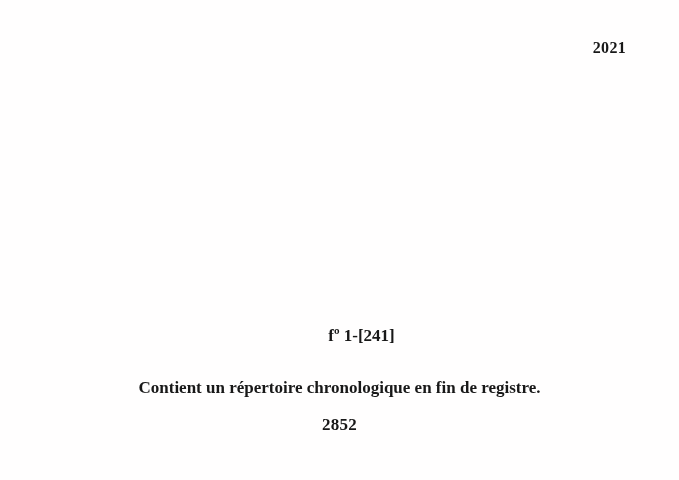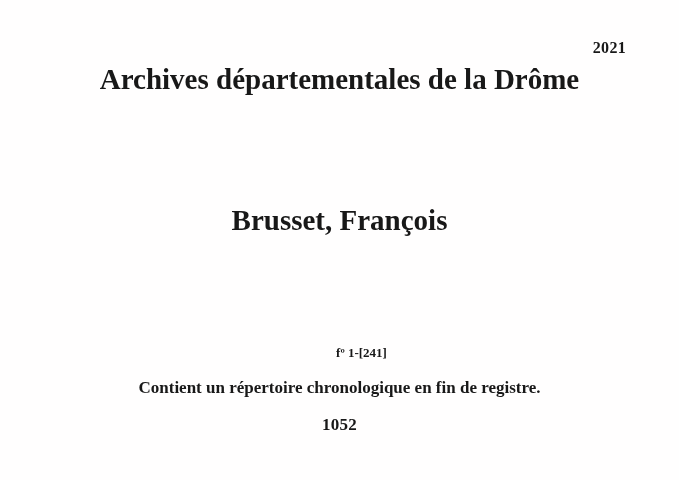--- a/index.html
+++ b/index.html
@@ -42,47 +42,45 @@
   .notary-block {
     position: absolute;
     top: 199px;
     left: 0;
     right: 0;
     text-align: center;
     font-size: 29px;
     line-height: 43px;
   }
   .folio {
-    top: 345px;
-    font-size: 13px;
+    top: 326px;
+    font-size: 17px;
     padding-left: 44px;
   }
   .note {
     top: 378px;
     font-size: 17px;
   }
   .year-bottom {
     top: 415px;
     font-size: 17px;
     letter-spacing: 0.3px;
   }
 </style>
 </head>
 <body>
 
 <div class="page">
 
   <div class="year-top">2021</div>
 
-  <div class="line institution">Archives départementales de la Drôme</div>
 
 
   <div class="notary-block">
-    <div>Brusset, François</div>
   </div>
 
   <div class="line folio">fº 1-[241]</div>
 
   <div class="line note">Contient un répertoire chronologique en fin de registre.</div>
 
-  <div class="line year-bottom">1052</div>
+  <div class="line year-bottom">2852</div>
 
 </div>
 
 </body></html>

